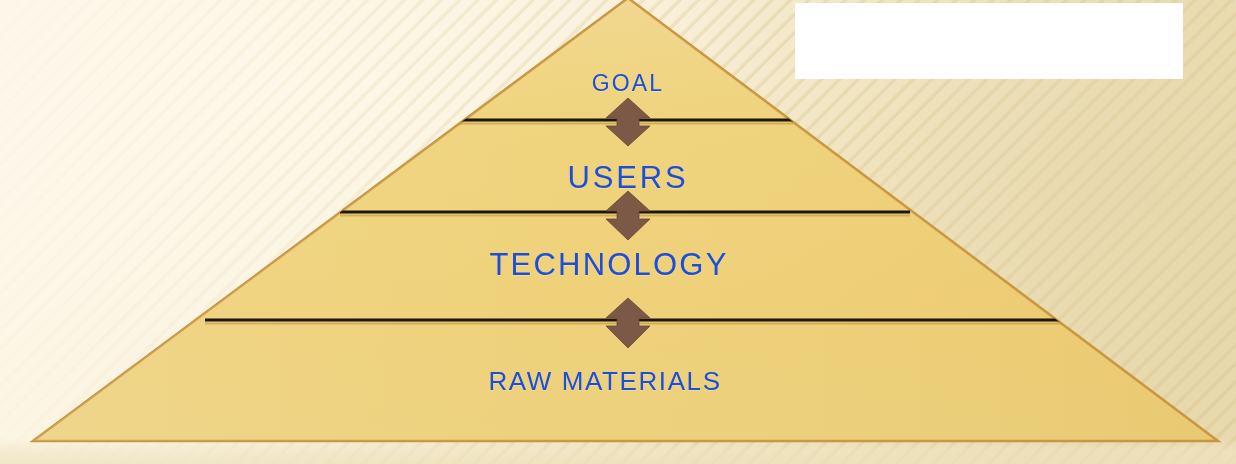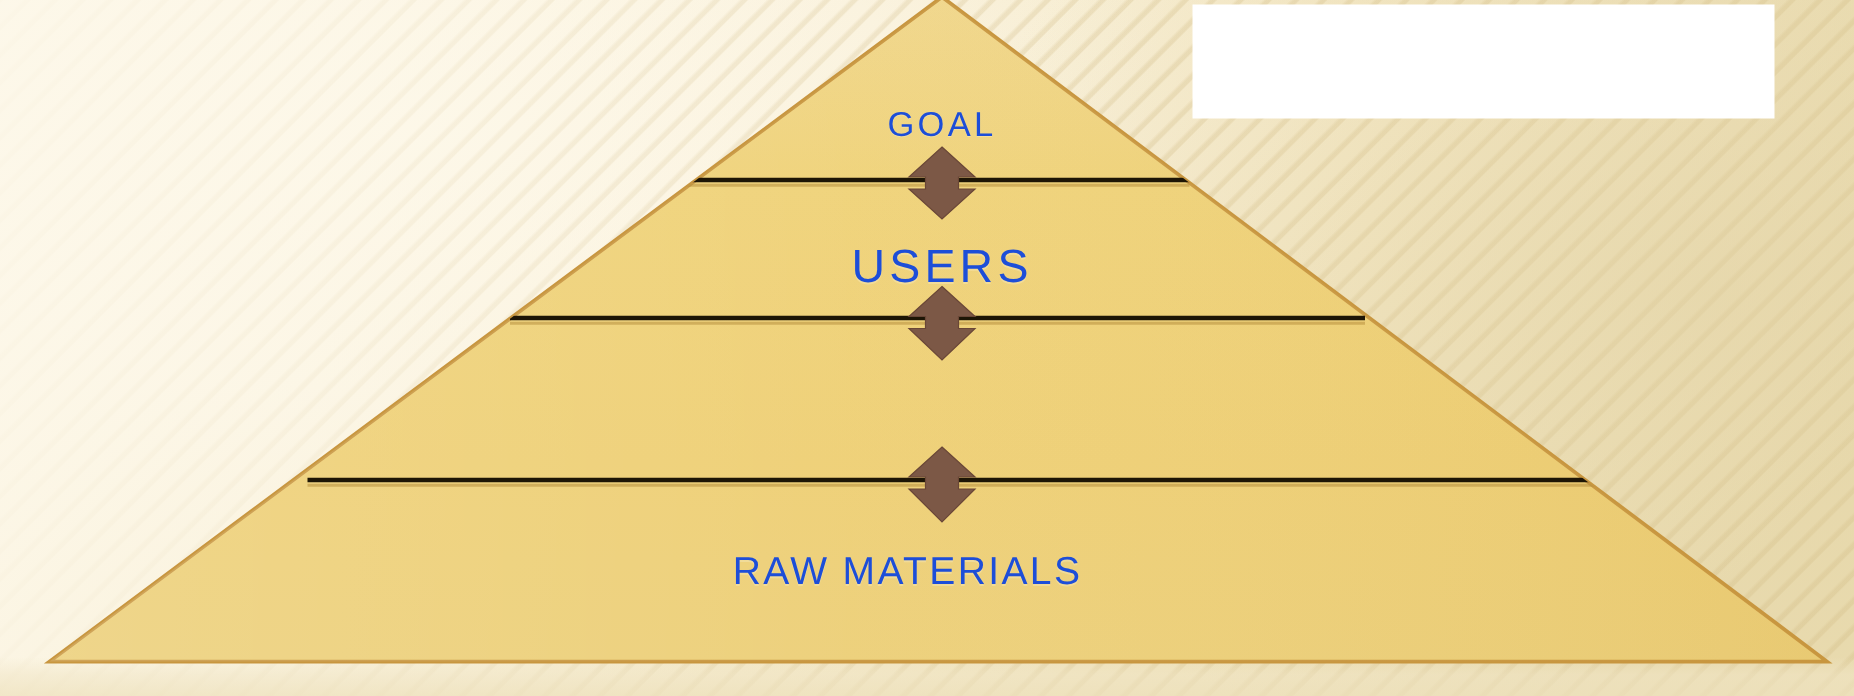--- a/index.html
+++ b/index.html
@@ -158,18 +158,19 @@
         <polygon points="628,191 650,211 639,211 639,219 650,219 628,240 606,219 617,219 617,211 606,211"></polygon>
         <polygon points="628,298 650,318 639,318 639,326 650,326 628,348 606,326 617,326 617,318 606,318"></polygon>
       </g>
     </svg>
   </div>
 
   <div id="label-goal" class="lvl-label">GOAL</div>
 
   <div id="label-users" class="lvl-label">USERS</div>
 
+  <div id="label-technology" class="lvl-label">TECHNOLOGY</div>
 
   <div id="label-raw" class="lvl-label">RAW MATERIALS</div>
 
   <div id="white-box"></div>
 
 </div>
 
 </body></html>

